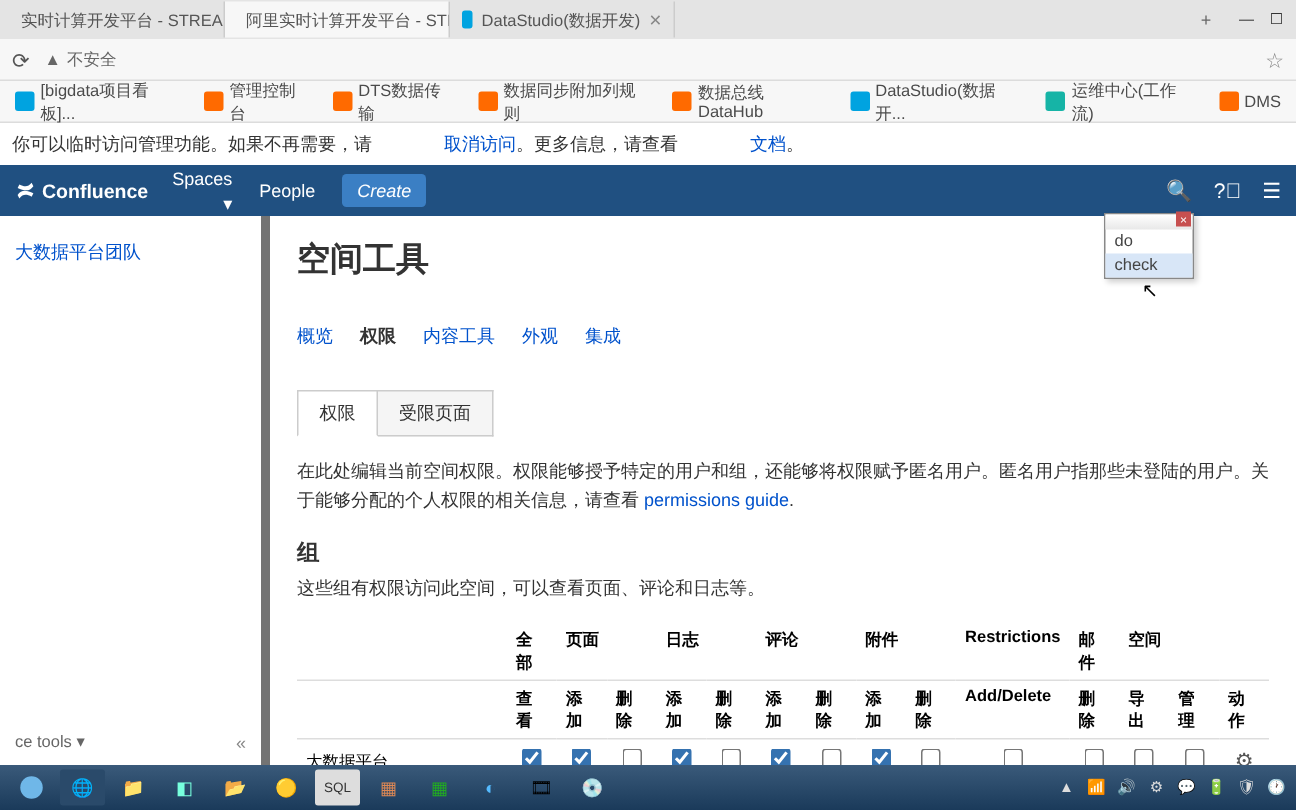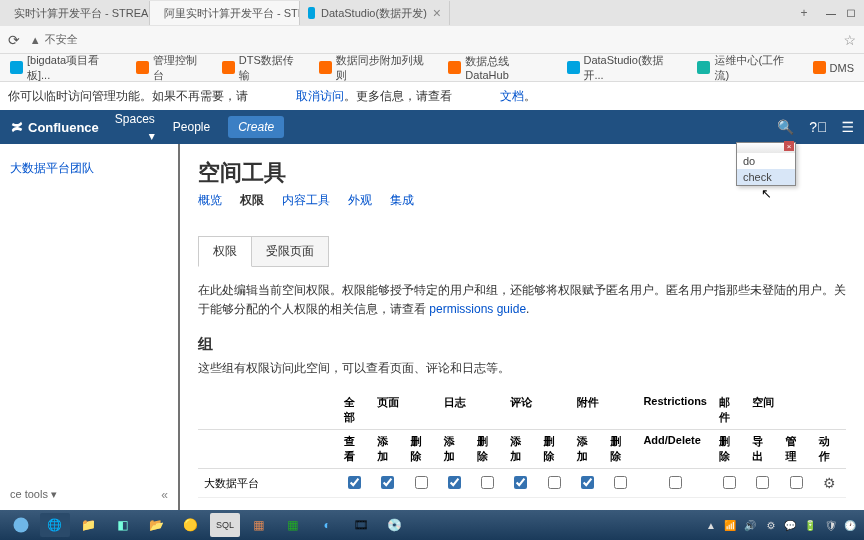--- a/index.html
+++ b/index.html
@@ -38,27 +38,27 @@
 .conf-logo { display: flex; align-items: center; gap: 4px; font-size: 13px; font-weight: bold; }
 .conf-logo svg { fill: #fff; }
 .conf-nav { display: flex; gap: 18px; font-size: 12px; align-items: center; }
 .conf-nav-item { cursor: pointer; display: flex; align-items: flex-end; gap: 3px; flex-direction: column; }
 .create-btn { background: #3b7fc4; padding: 4px 10px; border-radius: 3px; font-size: 12px; cursor: pointer; font-style: italic; }
 .conf-right { margin-left: auto; display: flex; gap: 14px; align-items: center; }
 .conf-icon { font-size: 14px; cursor: pointer; }
 
 
 .content { display: flex; height: calc(540px - 26px - 28px - 28px - 28px - 34px - 30px); }
-.sidebar { width: 180px; border-right: 2px solid #737373; padding: 16px 10px; position: relative; }
+.sidebar { width: 180px; border-right: 6px solid #737373; padding: 16px 10px; position: relative; }
 .sidebar-link { color: #0052cc; font-size: 12px; cursor: pointer; }
 .sidebar-footer { position: absolute; bottom: 8px; left: 10px; right: 10px; display: flex; justify-content: space-between; color: #666; font-size: 11px; }
 .collapse-icon { font-size: 12px; color: #888; }
 
 .main { flex: 1; padding: 14px 18px; overflow: hidden; }
-.page-title { font-size: 22px; color: #333; margin-bottom: 4px; }
+.page-title { font-size: 22px; color: #333; margin-bottom: 28px; }
 .tabs { display: flex; gap: 18px; border-bottom: 1px solid transparent; margin-bottom: 20px; }
 .tab { font-size: 12px; color: #0052cc; padding-bottom: 6px; cursor: pointer; }
 .tab.active { color: #333; font-weight: bold; }
 
 .sub-tabs { display: flex; margin-bottom: 14px; }
 .sub-tab { padding: 6px 14px; font-size: 12px; border: 1px solid #ccc; background: #f5f5f5; color: #333; cursor: pointer; }
 .sub-tab.active { background: #fff; border-bottom-color: #fff; }
 .sub-tab + .sub-tab { border-left: none; }
 
 .desc { font-size: 12px; color: #333; line-height: 1.6; margin-bottom: 16px; }

